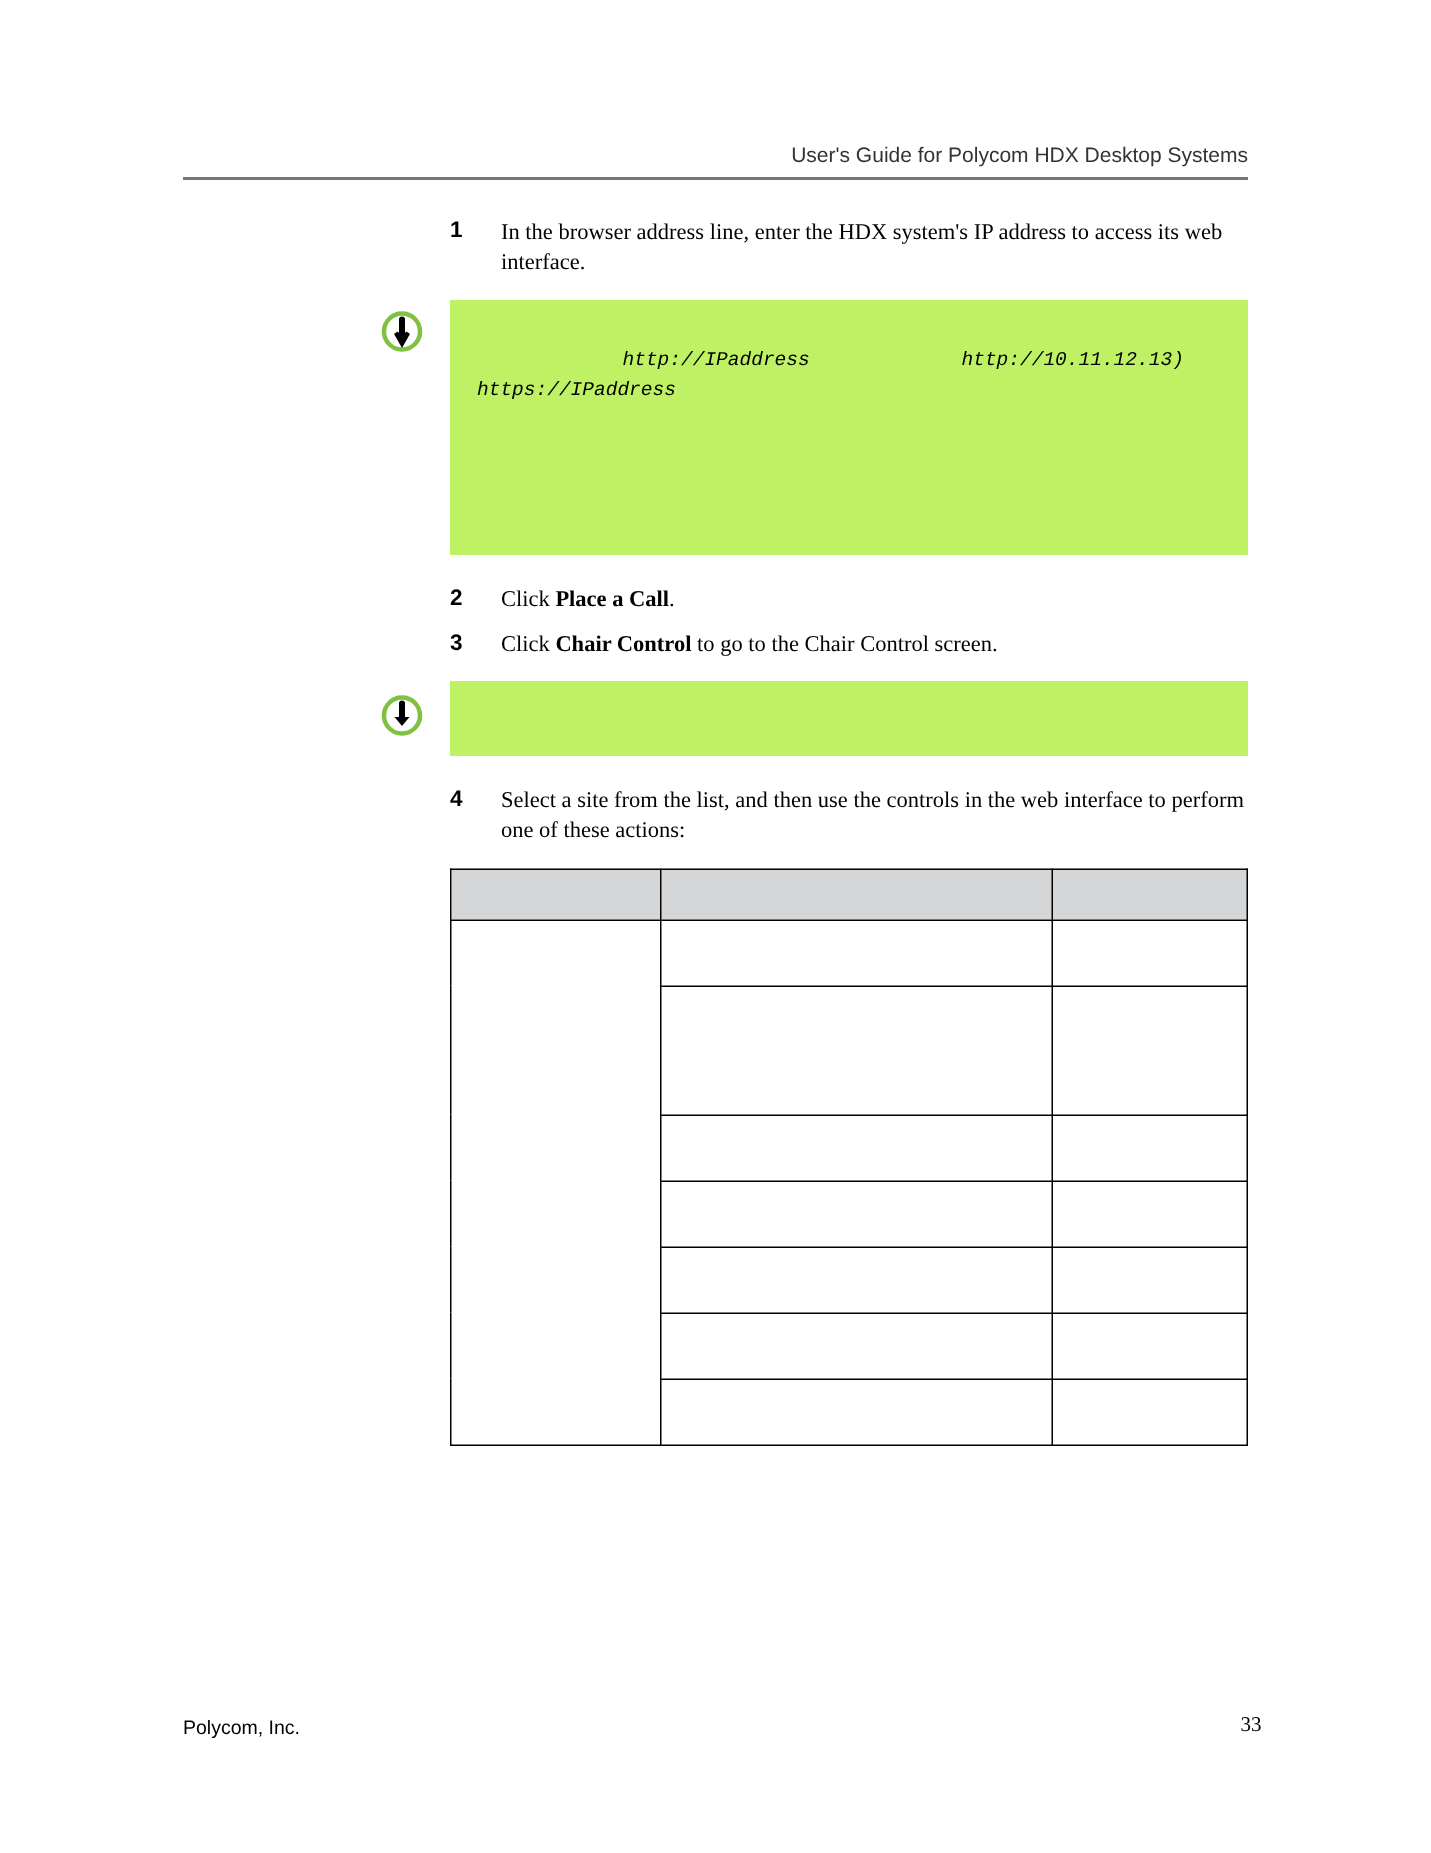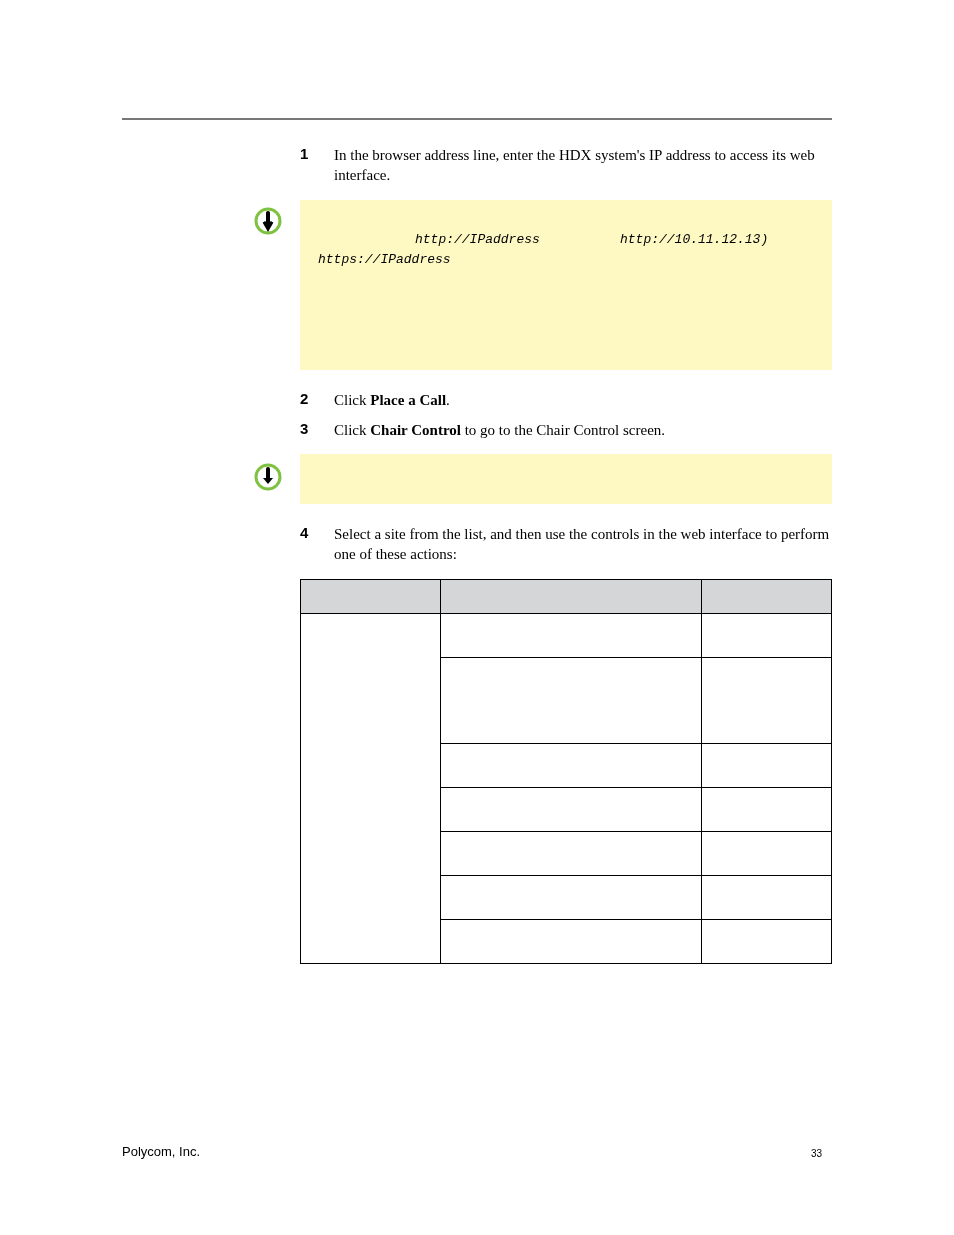--- a/index.html
+++ b/index.html
@@ -9,44 +9,45 @@
   .header-rule { position: absolute; top: 118px; left: 122px; right: 122px; height: 0; border-top: 2px solid #777; }
   .content { position: absolute; top: 145px; left: 300px; right: 122px; }
   .section-heading { font-family: "Trebuchet MS", "Lucida Sans", sans-serif; font-weight: bold; font-size: 15px; margin-bottom: 12px; }
   .step { display: flex; margin-bottom: 10px; }
   .step-num { width: 34px; flex: 0 0 34px; font-family: "Trebuchet MS", sans-serif; font-weight: bold; font-size: 15px; text-align: left; }
   .step-body { flex: 1; font-size: 15px; line-height: 1.35; }
   .note-block { position: relative; margin-left: -50px; margin-top: 14px; margin-bottom: 20px; }
   .note-icon { position: absolute; left: 3px; width: 30px; height: 30px; }
   .note-icon circle.outer { fill: none; stroke: #7fc241; stroke-width: 3; }
   .note-icon .arrow { fill: #000; }
-  .note-box { margin-left: 50px; background: #fef9c3; padding: 18px 18px 18px 18px; font-family: "Trebuchet MS", "Lucida Sans", sans-serif; font-size: 13px; line-height: 1.5; color: #d5d6d8; min-height: 170px; position: relative; }
+  .note-box { margin-left: 50px; background: #bef264; padding: 18px 18px 18px 18px; font-family: "Trebuchet MS", "Lucida Sans", sans-serif; font-size: 13px; line-height: 1.5; color: #d5d6d8; min-height: 170px; position: relative; }
   .note-box-small { min-height: 50px; }
   .note-code { font-family: "Courier New", monospace; font-style: italic; color: #000; }
   .note-code-line { position: absolute; }
   .nc1 { left: 115px; top: 30px; }
-  .nc2 { left: 320px; top: 30px; }
+  .nc2 { left: 341px; top: 30px; }
   .nc3 { left: 18px; top: 50px; }
   .bold { font-weight: bold; text-align: center; }
   table.actions { width: 100%; border-collapse: collapse; margin-top: 14px; }
   table.actions th, table.actions td { border: 1px solid #000; font-family: "Trebuchet MS", sans-serif; font-size: 13px; text-align: left; vertical-align: top; }
   table.actions thead th { background: #d5d6d8; height: 34px; }
   table.actions td { height: 44px; color: transparent; }
   table.actions td.tall { height: 86px; }
   table.actions col.c1 { width: 140px; }
   table.actions col.c2 { width: auto; }
   table.actions col.c3 { width: 130px; }
   .footer-left { position: absolute; bottom: 76px; left: 122px; font-family: "Trebuchet MS", sans-serif; font-size: 13px; }
-  .footer-right { position: absolute; bottom: 76px; right: 132px; font-family: Liberation Sans, sans-serif; font-size: 10px; }
+  .footer-right { position: absolute; bottom: 76px; right: 113px; font-family: Liberation Serif, serif; font-size: 14px; }
 </style>
 </head>
 <body>
 
 <div class="page">
 
+  <div class="header-title">User's Guide for Polycom HDX Desktop Systems</div>
   <div class="header-rule"></div>
 
   <div class="content">
 
 
     <div class="step">
       <div class="step-num">1</div>
       <div class="step-body">In the browser address line, enter the HDX system's IP address to access its web interface.</div>
     </div>
 

